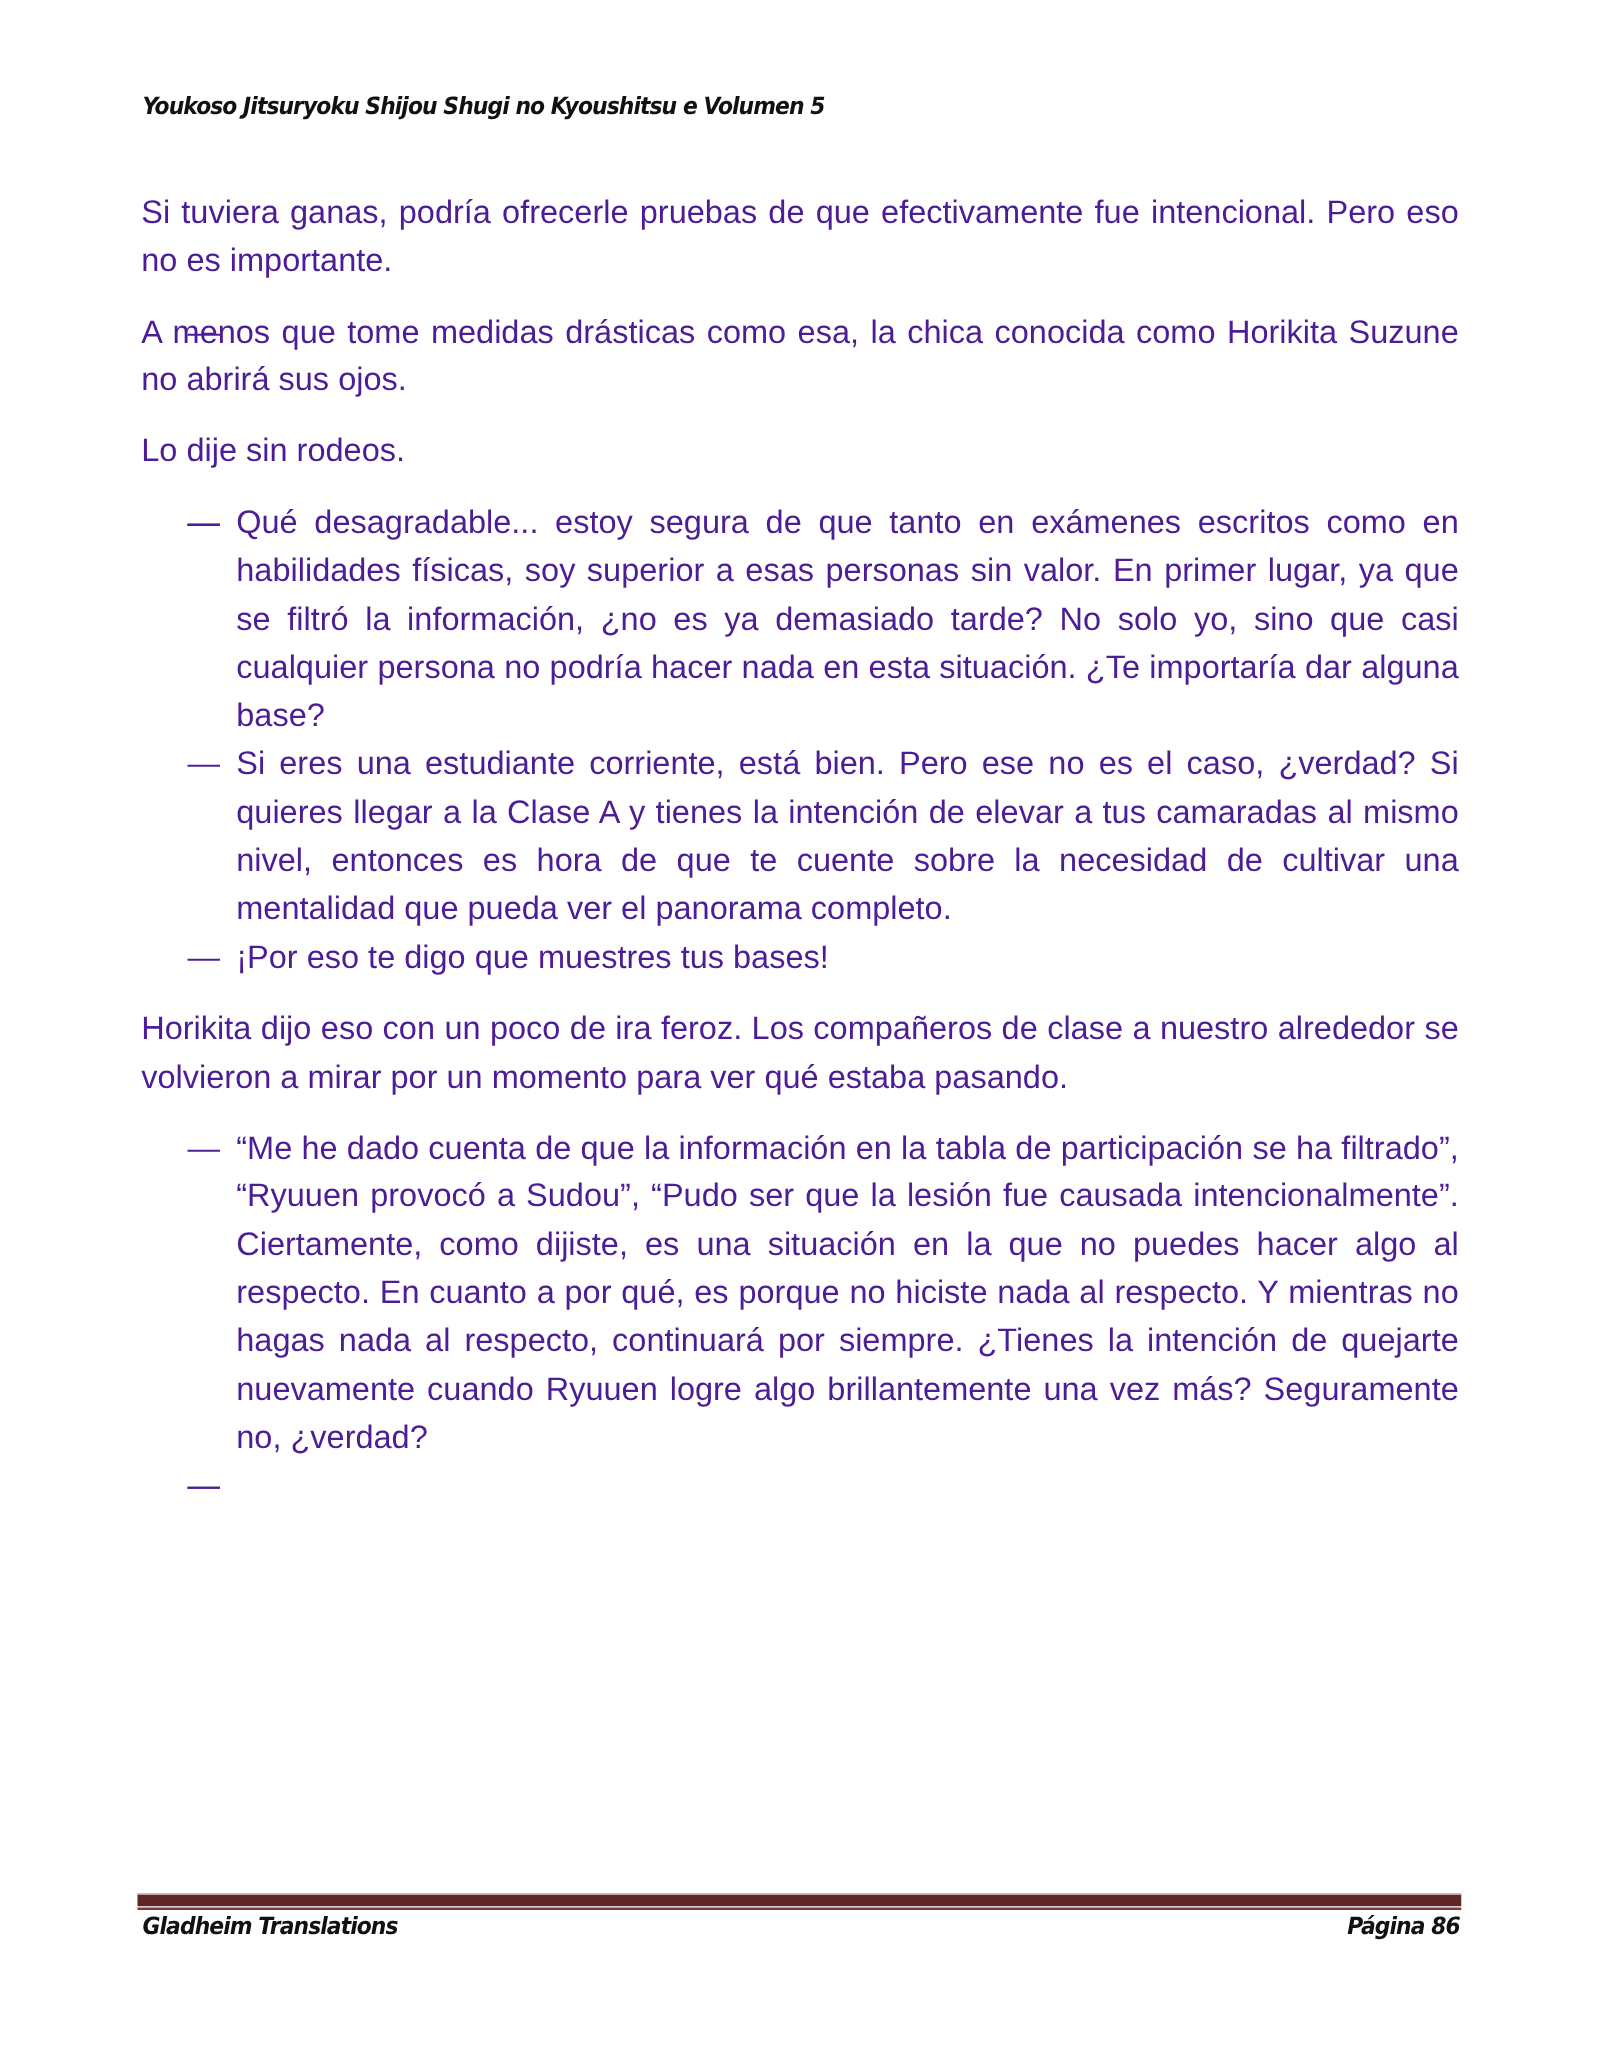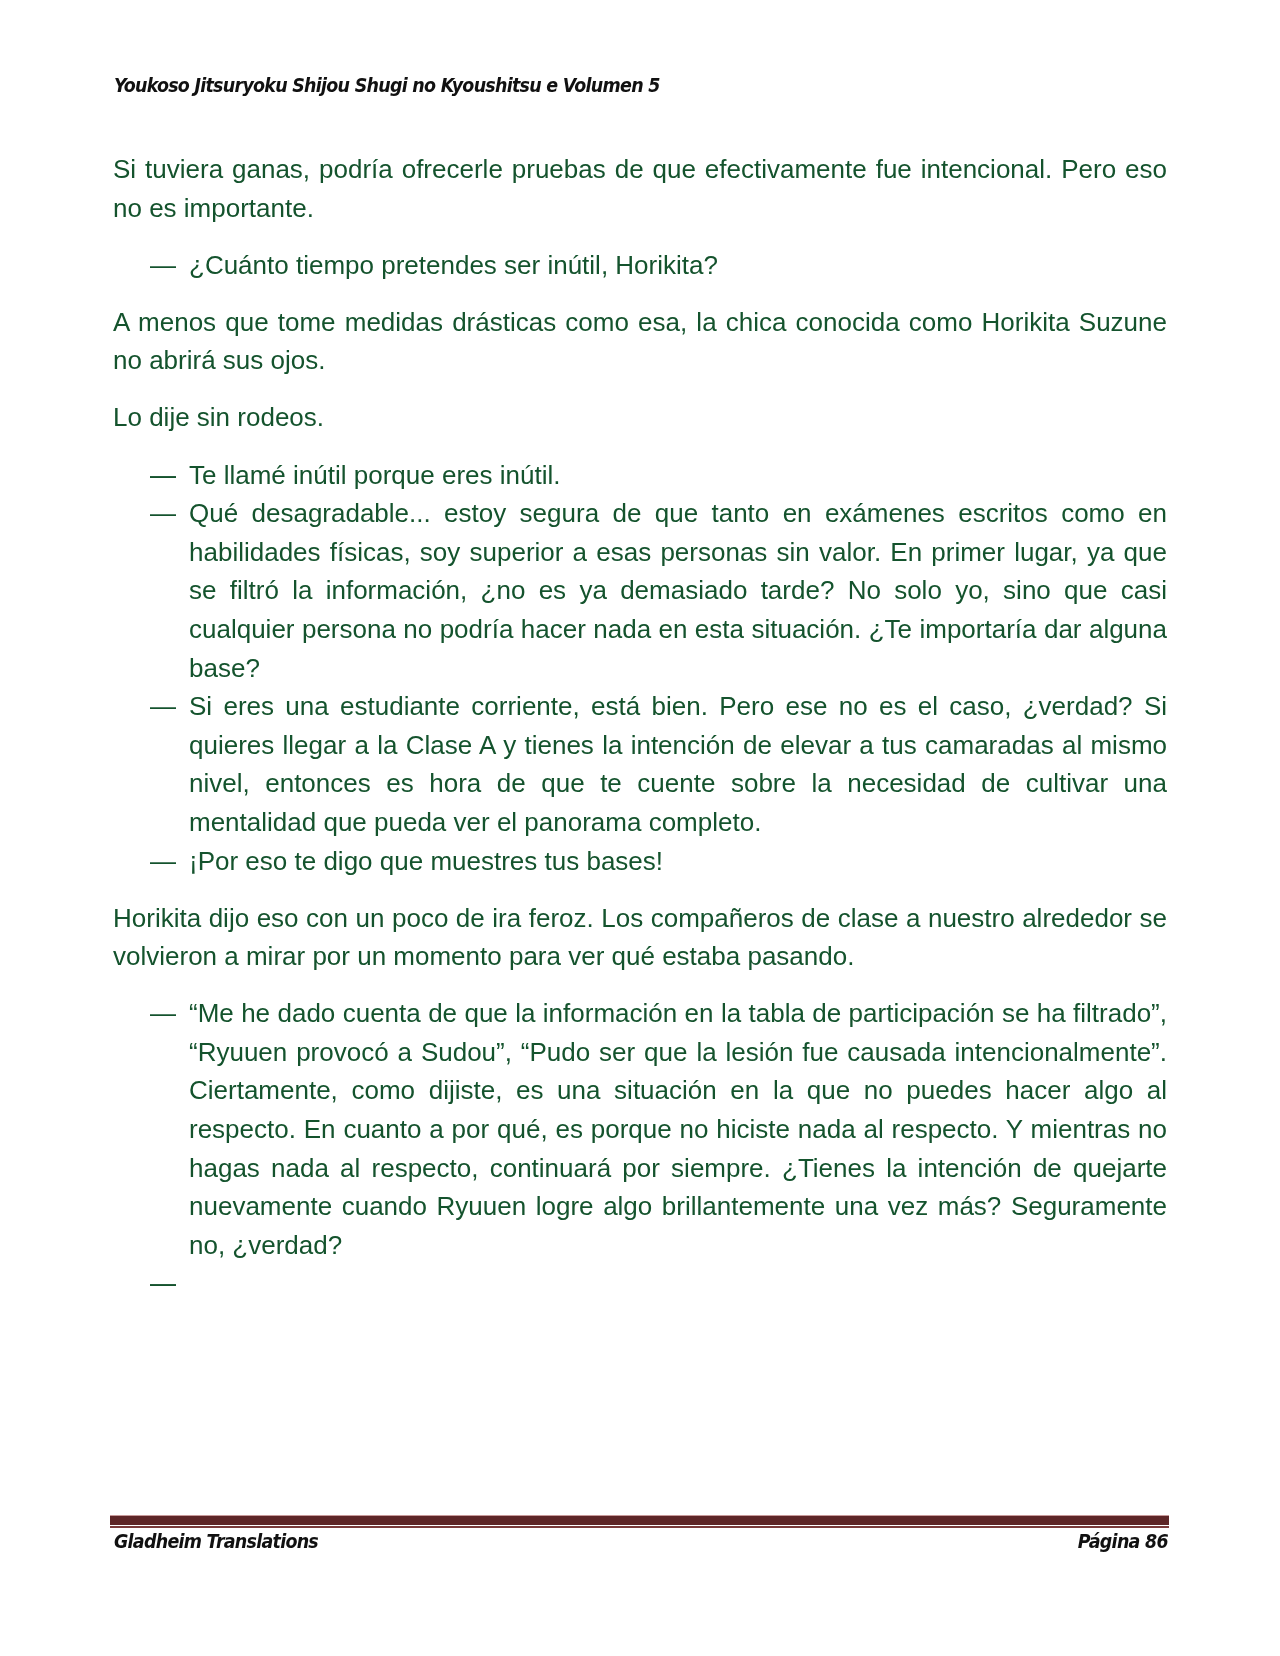--- a/index.html
+++ b/index.html
@@ -5,21 +5,21 @@
   html, body { margin: 0; padding: 0; background: #ffffff; }
   body { width: 1280px; height: 1656px; position: relative; overflow: hidden; }
   .page-header {
     position: absolute; left: 114px; top: 74px;
     font-family: "DejaVu Sans", sans-serif; font-weight: bold; font-style: italic;
     font-size: 19px; color: #111; letter-spacing: -0.8px; transform: scaleX(0.92); transform-origin: left;
   }
   .content {
     position: absolute; left: 113px; top: 150px; width: 1054px;
     font-family: "Liberation Sans", sans-serif; font-size: 26px; line-height: 38.6px;
-    color: #14532d;
+    color: #4c1d95;
   }
   .para { margin: 0 0 18.5px 0; text-align: justify; text-align-last: left; }
   .dlg-group { margin: 0 0 18.5px 0; }
   .dlg { position: relative; padding-left: 76px; text-align: justify; text-align-last: left; margin: 0; }
   .dlg .dash { position: absolute; left: 37px; top: 0; }
   .footer-rule {
     position: absolute; left: 110px; top: 1515px; width: 1059px; height: 9px;
     background: #5e2627; border-top: 1px solid #c89a9a;
   }
   .footer-rule-thin {
@@ -35,29 +35,29 @@
 </style>
 </head>
 <body>
 
 <div class="page-header">Youkoso Jitsuryoku Shijou Shugi no Kyoushitsu e Volumen 5</div>
 
 <div class="content">
   <p class="para">Si tuviera ganas, podría ofrecerle pruebas de que efectivamente fue intencional. Pero eso no es importante.</p>
 
   <div class="dlg-group">
-    <p class="dlg"><span class="dash">—</span><span>¿Cuánto tiempo pretendes ser inútil, Horikita?</span></p>
+    <p class="dlg"><span class="dash">—</span></p>
   </div>
 
   <p class="para">A menos que tome medidas drásticas como esa, la chica conocida como Horikita Suzune no abrirá sus ojos.</p>
   <p class="para">Lo dije sin rodeos.</p>
 
   <div class="dlg-group">
     <p class="dlg"><span class="dash">—</span></p>
-    <p class="dlg"><span class="dash">—</span><span>Te llamé inútil porque eres inútil.</span></p>
+    <p class="dlg"><span class="dash">—</span></p>
     <p class="dlg"><span class="dash">—</span><span>Qué desagradable... estoy segura de que tanto en exámenes escritos como en habilidades físicas, soy superior a esas personas sin valor. En primer lugar, ya que se filtró la información, ¿no es ya demasiado tarde? No solo yo, sino que casi cualquier persona no podría hacer nada en esta situación. ¿Te importaría dar alguna base?</span></p>
     <p class="dlg"><span class="dash">—</span><span>Si eres una estudiante corriente, está bien. Pero ese no es el caso, ¿verdad? Si quieres llegar a la Clase A y tienes la intención de elevar a tus camaradas al mismo nivel, entonces es hora de que te cuente sobre la necesidad de cultivar una mentalidad que pueda ver el panorama completo.</span></p>
     <p class="dlg"><span class="dash">—</span><span>¡Por eso te digo que muestres tus bases!</span></p>
   </div>
 
   <p class="para">Horikita dijo eso con un poco de ira feroz. Los compañeros de clase a nuestro alrededor se volvieron a mirar por un momento para ver qué estaba pasando.</p>
 
   <div class="dlg-group">
     <p class="dlg"><span class="dash">—</span><span>“Me he dado cuenta de que la información en la tabla de participación se ha filtrado”, “Ryuuen provocó a Sudou”, “Pudo ser que la lesión fue causada intencionalmente”. Ciertamente, como dijiste, es una situación en la que no puedes hacer algo al respecto. En cuanto a por qué, es porque no hiciste nada al respecto. Y mientras no hagas nada al respecto, continuará por siempre. ¿Tienes la intención de quejarte nuevamente cuando Ryuuen logre algo brillantemente una vez más? Seguramente no, ¿verdad?</span></p>
     <p class="dlg"><span class="dash">—</span></p>

